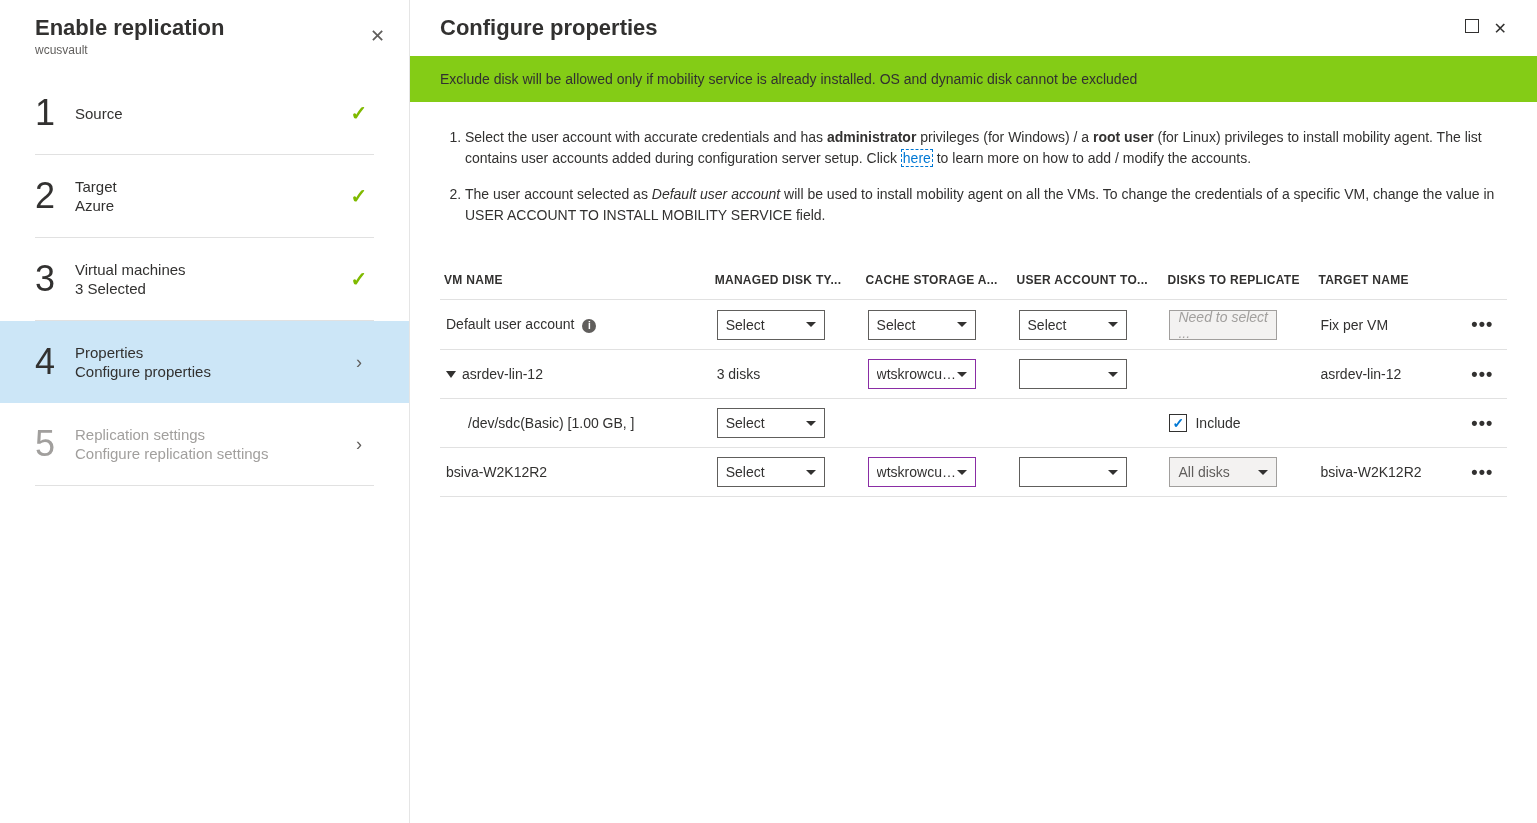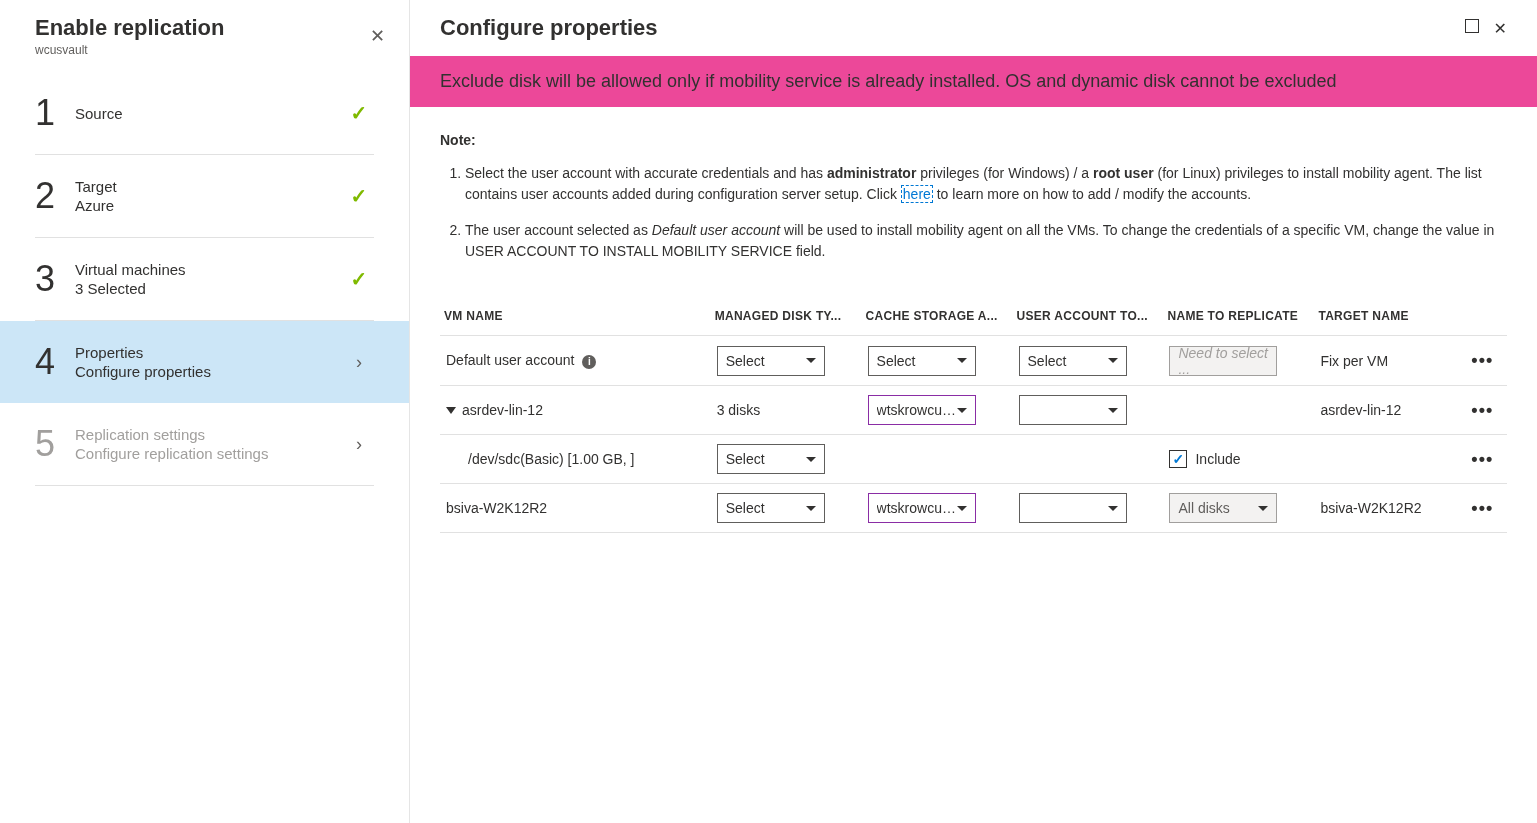--- a/index.html
+++ b/index.html
@@ -18,21 +18,21 @@
 .step-label { font-size: 15px; color: #323130; }
 .step-sublabel { font-size: 15px; color: #323130; margin-top: 2px; }
 .step-indicator { width: 30px; text-align: center; }
 .check { color: #7fba00; font-size: 20px; font-weight: bold; }
 .chevron { color: #605e5c; font-size: 18px; }
 .main { flex: 1; display: flex; flex-direction: column; }
 .main-header { display: flex; justify-content: space-between; align-items: center; padding: 15px 30px 15px 30px; }
 .main-title { font-size: 22px; font-weight: 600; }
 .main-actions { display: flex; gap: 15px; }
 .main-action { font-size: 16px; color: #323130; cursor: pointer; }
-.info-banner { background: #ec4899; padding: 15px 30px; font-size: 18px; color: #323130; }
+.info-banner { background: #84cc16; padding: 15px 30px; font-size: 14px; color: #323130; }
 .note-section { padding: 25px 30px 10px 30px; }
 .note-title { font-weight: 700; margin-bottom: 15px; }
 .note-list { padding-left: 25px; }
 .note-list li { margin-bottom: 15px; line-height: 1.5; }
 .note-list a { color: #0078d4; text-decoration: none; border: 1px dashed #0078d4; padding: 0 1px; text-align: right; }
 .table-container { padding: 10px 30px; }
 table { width: 100%; border-collapse: collapse; }
 thead th { text-align: left; font-size: 12px; font-weight: 700; color: #323130; padding: 12px 8px 12px 4px; border-bottom: 1px solid #e1e1e1; letter-spacing: 0.3px; white-space: nowrap; overflow: hidden; text-overflow: ellipsis; }
 tbody td { padding: 9px 6px; border-bottom: 1px solid #e1e1e1; vertical-align: middle; font-size: 14px; }
 .col-name { width: 260px; }
@@ -115,39 +115,38 @@
 <div class="main">
   <div class="main-header">
     <div class="main-title">Configure properties</div>
     <div class="main-actions">
       <span class="main-action"><span class="square-icon"></span></span>
       <span class="main-action">✕</span>
     </div>
   </div>
   <div class="info-banner">Exclude disk will be allowed only if mobility service is already installed. OS and dynamic disk cannot be excluded</div>
   <div class="note-section">
-    <div class="note-title">Note:</div>
     <ol class="note-list">
       <li>
         <span>Select the user account with accurate credentials and has </span><b>administrator</b><span> privileges (for Windows) / a </span><b>root user</b><span> (for Linux) privileges to install mobility agent. The list contains user accounts added during configuration server setup. Click </span><a href="#">here</a><span> to learn more on how to add / modify the accounts.</span>
       </li>
       <li>
         <span>The user account selected as </span><i>Default user account</i><span> will be used to install mobility agent on all the VMs. To change the credentials of a specific VM, change the value in USER ACCOUNT TO INSTALL MOBILITY SERVICE field.</span>
       </li>
     </ol>
   </div>
   <div class="table-container">
     <table>
       <thead>
         <tr>
           <th class="col-name">VM NAME</th>
           <th class="col-type">MANAGED DISK TY...</th>
           <th class="col-cache">CACHE STORAGE A...</th>
           <th class="col-user">USER ACCOUNT TO...</th>
-          <th class="col-disks">NAME TO REPLICATE</th>
+          <th class="col-disks">DISKS TO REPLICATE</th>
           <th class="col-target">TARGET NAME</th>
           <th class="col-more"></th>
         </tr>
       </thead>
       <tbody>
         <tr>
           <td>
             <span>Default user account</span>
             <span class="info-icon">i</span>
           </td>

